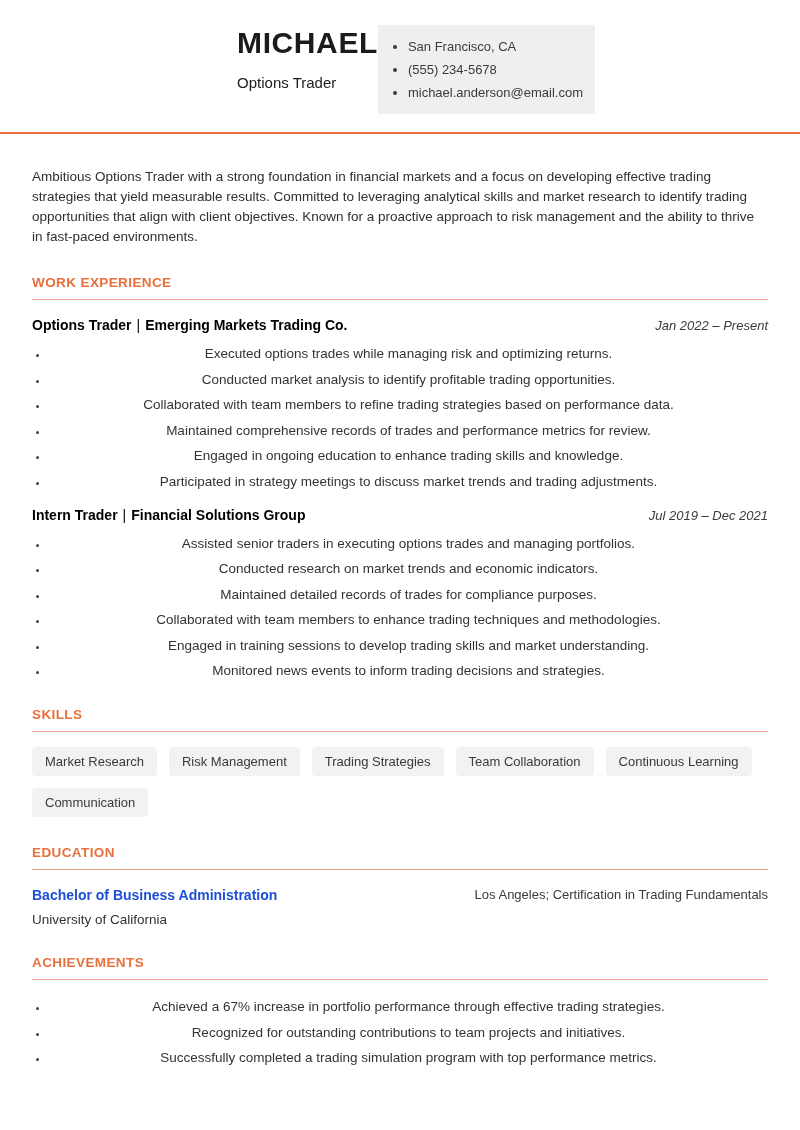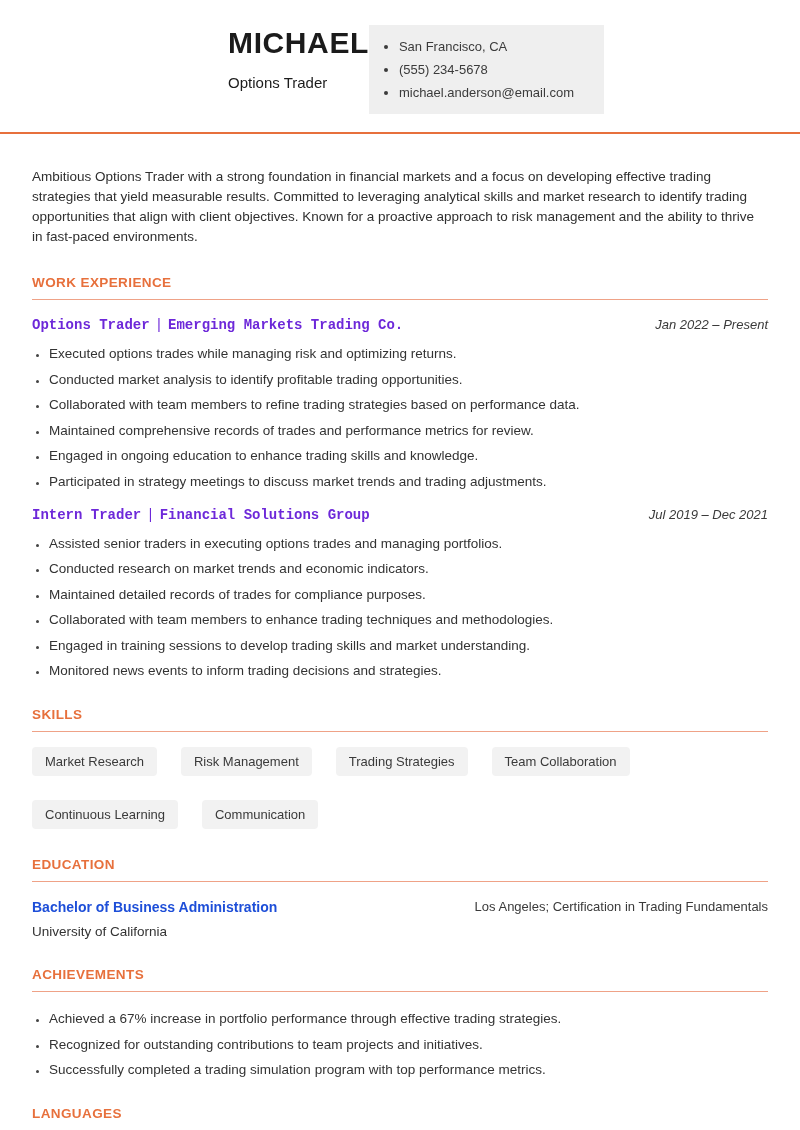--- a/index.html
+++ b/index.html
@@ -42,21 +42,21 @@
   }
   .name .first { display: block; color: var(--text_dark); }
   .name .last  { display: block; color: var(--accent); }
   .job-subtitle {
     margin-top: 14px;
     font-size: 15px;
     color: #1c1c1c;
   }
   .contact-box {
     background: var(--contact_bg);
-    width: 235px;
+    width: 217px;
     padding: 10px 16px 10px 14px;
     margin-top: -1px;
   }
   .contact-box ul {
     margin: 0; padding-left: 16px;
     list-style: disc;
   }
   .contact-box li {
     font-size: 13px;
     line-height: 23px;
@@ -91,48 +91,48 @@
   .job-head {
     display: flex;
     justify-content: space-between;
     align-items: baseline;
     margin-top: 17px;
   }
   .job-title-line {
     margin: 0;
     font-size: 14px;
     font-weight: 700;
-    color: #6d28d9;
-    font-family: Liberation Mono, monospace;
+    color: #000000;
   }
   .job-title-line .sep { padding: 0 5px; font-weight: 400; }
   .job-dates {
     font-size: 13px;
     color: #3a3a3a;
     white-space: nowrap;
     font-style: italic;
   }
   ul.bullets {
     margin: 13px 0 0 0;
     padding-left: 17px;
     list-style: disc;
+    text-align: center;
   }
   ul.bullets li {
     font-size: 13.5px;
     line-height: 16px;
     margin-bottom: 9.5px;
     color: #333;
   }
   ul.bullets li::marker { color: #444; font-size: 11px; }
 
   
   .chips {
     display: flex;
     flex-wrap: wrap;
-    gap: 24px;
+    gap: 12px;
     margin-top: 15px;
   }
   .chip {
     background: var(--chip_bg);
     border-radius: 4px;
     padding: 7px 13px;
     font-size: 13px;
     color: #3a3a3a;
   }
 
@@ -250,19 +250,15 @@
 
     <section>
       <h2 class="section-heading">ACHIEVEMENTS</h2>
       <ul class="bullets" style="margin-top:19px;">
         <li>Achieved a 67% increase in portfolio performance through effective trading strategies.</li>
         <li>Recognized for outstanding contributions to team projects and initiatives.</li>
         <li>Successfully completed a trading simulation program with top performance metrics.</li>
       </ul>
     </section>
 
-    <section>
-      <h2 class="section-heading">LANGUAGES</h2>
-
-    </section>
 
   </main>
 </div>
 
 </body></html>

